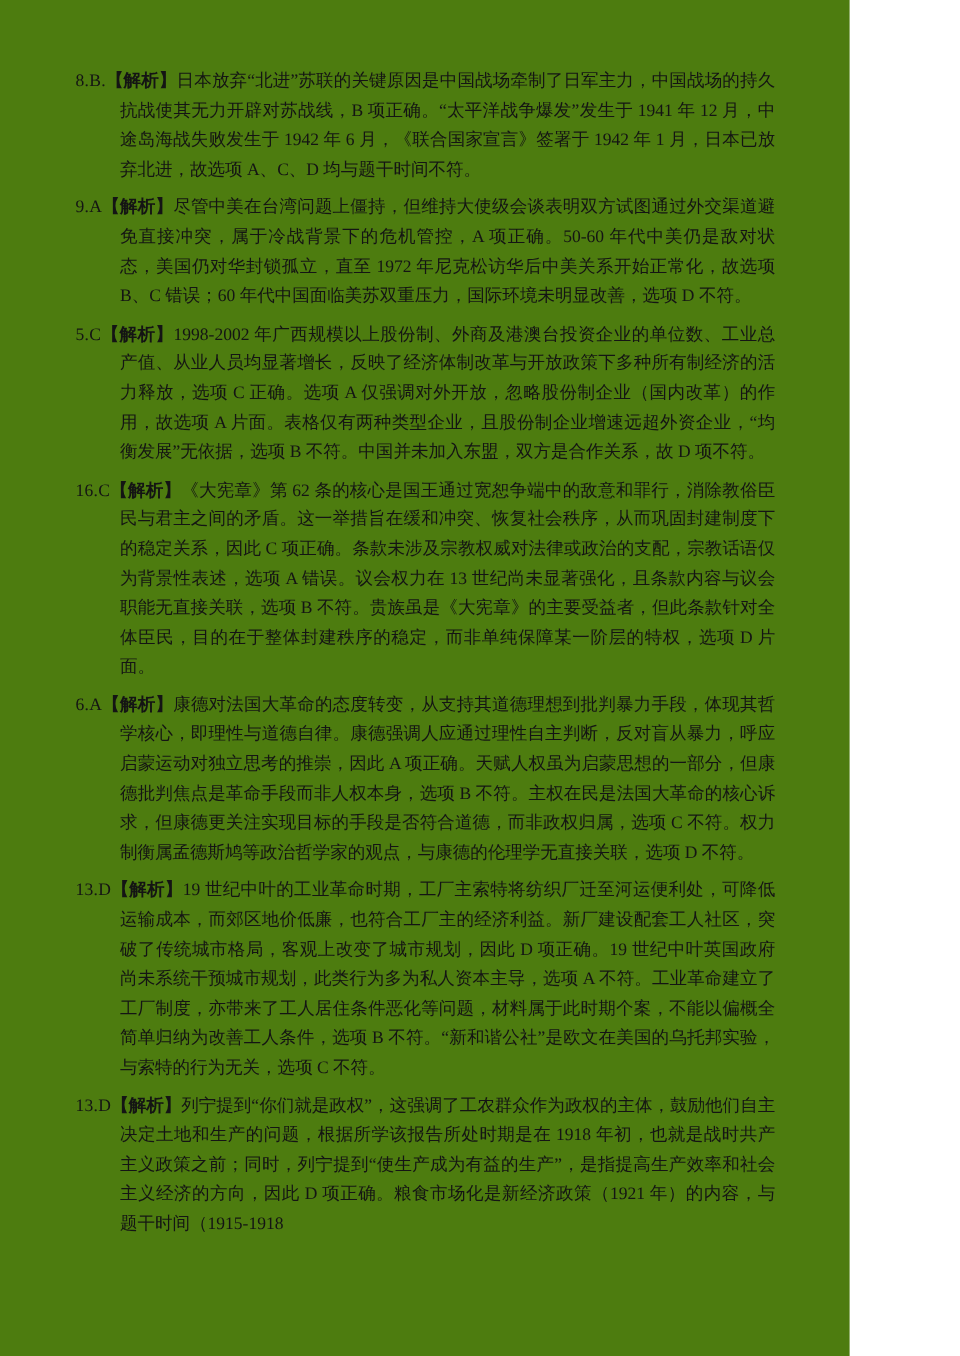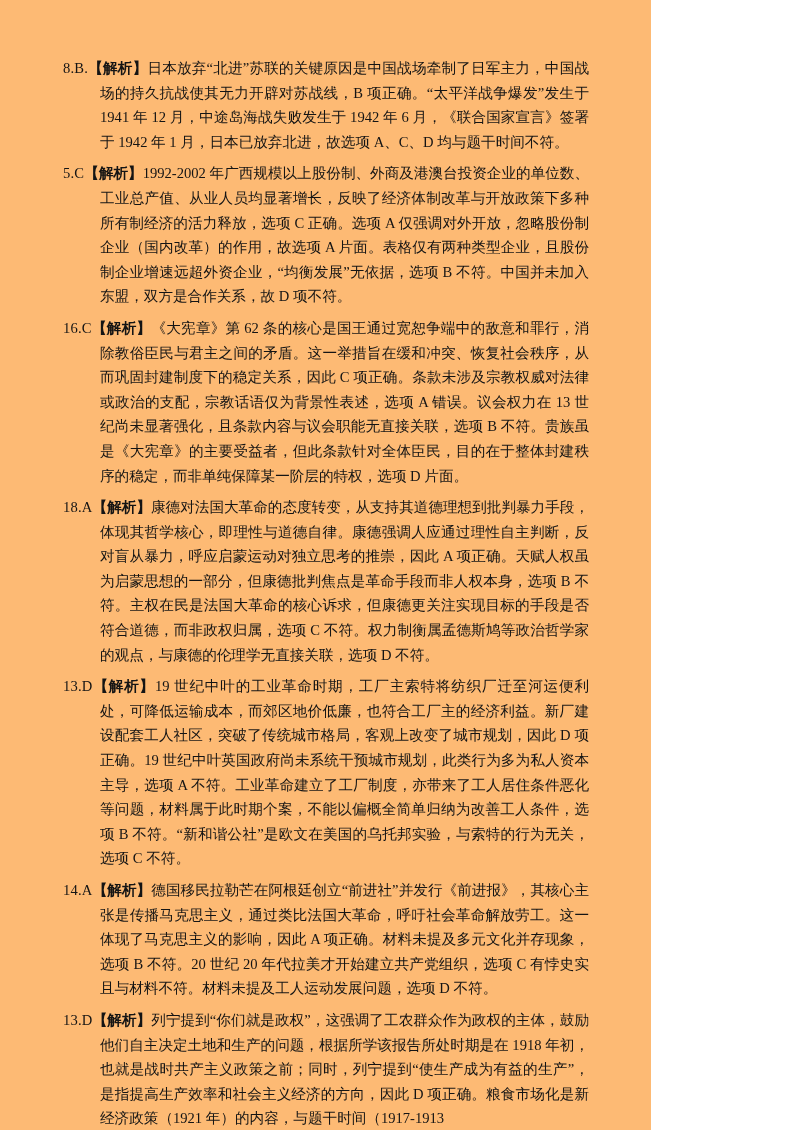--- a/index.html
+++ b/index.html
@@ -7,24 +7,24 @@
     padding: 0;
     background: #ffffff;
   }
   body {
     width: 800px;
     height: 1130px;
     overflow: hidden;
   }
   .page {
     box-sizing: border-box;
-    width: 651px;
+    width: 708px;
     height: 1130px;
     padding: 56px 62px 0 63px;
-    background: #fdba74;
+    background: #4d7c0f;
     font-family: "Liberation Serif", "DejaVu Serif", serif;
     font-size: 14.6px;
     line-height: 24.6px;
     color: #141414;
     text-align: justify;
   }
   .item {
     margin: 0 0 7px 0;
     padding-left: 37px;
     text-indent: -37px;
@@ -36,26 +36,26 @@
     font-weight: bold;
   }
 </style>
 </head>
 <body>
 
 <div class="page">
 
   <p class="item"><span class="item-label">8.B.</span><span class="item-tag">【解析】</span><span class="item-text">日本放弃“北进”苏联的关键原因是中国战场牵制了日军主力，中国战场的持久抗战使其无力开辟对苏战线，B 项正确。“太平洋战争爆发”发生于 1941 年 12 月，中途岛海战失败发生于 1942 年 6 月，《联合国家宣言》签署于 1942 年 1 月，日本已放弃北进，故选项 A、C、D 均与题干时间不符。</span></p>
 
+  <p class="item"><span class="item-label">9.A</span><span class="item-tag">【解析】</span><span class="item-text">尽管中美在台湾问题上僵持，但维持大使级会谈表明双方试图通过外交渠道避免直接冲突，属于冷战背景下的危机管控，A 项正确。50-60 年代中美仍是敌对状态，美国仍对华封锁孤立，直至 1972 年尼克松访华后中美关系开始正常化，故选项 B、C 错误；60 年代中国面临美苏双重压力，国际环境未明显改善，选项 D 不符。</span></p>
 
-  <p class="item"><span class="item-label">5.C</span><span class="item-tag">【解析】</span><span class="item-text">1992-2002 年广西规模以上股份制、外商及港澳台投资企业的单位数、工业总产值、从业人员均显著增长，反映了经济体制改革与开放政策下多种所有制经济的活力释放，选项 C 正确。选项 A 仅强调对外开放，忽略股份制企业（国内改革）的作用，故选项 A 片面。表格仅有两种类型企业，且股份制企业增速远超外资企业，“均衡发展”无依据，选项 B 不符。中国并未加入东盟，双方是合作关系，故 D 项不符。</span></p>
+  <p class="item"><span class="item-label">5.C</span><span class="item-tag">【解析】</span><span class="item-text">1998-2002 年广西规模以上股份制、外商及港澳台投资企业的单位数、工业总产值、从业人员均显著增长，反映了经济体制改革与开放政策下多种所有制经济的活力释放，选项 C 正确。选项 A 仅强调对外开放，忽略股份制企业（国内改革）的作用，故选项 A 片面。表格仅有两种类型企业，且股份制企业增速远超外资企业，“均衡发展”无依据，选项 B 不符。中国并未加入东盟，双方是合作关系，故 D 项不符。</span></p>
 
   <p class="item"><span class="item-label">16.C</span><span class="item-tag">【解析】</span><span class="item-text">《大宪章》第 62 条的核心是国王通过宽恕争端中的敌意和罪行，消除教俗臣民与君主之间的矛盾。这一举措旨在缓和冲突、恢复社会秩序，从而巩固封建制度下的稳定关系，因此 C 项正确。条款未涉及宗教权威对法律或政治的支配，宗教话语仅为背景性表述，选项 A 错误。议会权力在 13 世纪尚未显著强化，且条款内容与议会职能无直接关联，选项 B 不符。贵族虽是《大宪章》的主要受益者，但此条款针对全体臣民，目的在于整体封建秩序的稳定，而非单纯保障某一阶层的特权，选项 D 片面。</span></p>
 
-  <p class="item"><span class="item-label">18.A</span><span class="item-tag">【解析】</span><span class="item-text">康德对法国大革命的态度转变，从支持其道德理想到批判暴力手段，体现其哲学核心，即理性与道德自律。康德强调人应通过理性自主判断，反对盲从暴力，呼应启蒙运动对独立思考的推崇，因此 A 项正确。天赋人权虽为启蒙思想的一部分，但康德批判焦点是革命手段而非人权本身，选项 B 不符。主权在民是法国大革命的核心诉求，但康德更关注实现目标的手段是否符合道德，而非政权归属，选项 C 不符。权力制衡属孟德斯鸠等政治哲学家的观点，与康德的伦理学无直接关联，选项 D 不符。</span></p>
+  <p class="item"><span class="item-label">6.A</span><span class="item-tag">【解析】</span><span class="item-text">康德对法国大革命的态度转变，从支持其道德理想到批判暴力手段，体现其哲学核心，即理性与道德自律。康德强调人应通过理性自主判断，反对盲从暴力，呼应启蒙运动对独立思考的推崇，因此 A 项正确。天赋人权虽为启蒙思想的一部分，但康德批判焦点是革命手段而非人权本身，选项 B 不符。主权在民是法国大革命的核心诉求，但康德更关注实现目标的手段是否符合道德，而非政权归属，选项 C 不符。权力制衡属孟德斯鸠等政治哲学家的观点，与康德的伦理学无直接关联，选项 D 不符。</span></p>
 
   <p class="item"><span class="item-label">13.D</span><span class="item-tag">【解析】</span><span class="item-text">19 世纪中叶的工业革命时期，工厂主索特将纺织厂迁至河运便利处，可降低运输成本，而郊区地价低廉，也符合工厂主的经济利益。新厂建设配套工人社区，突破了传统城市格局，客观上改变了城市规划，因此 D 项正确。19 世纪中叶英国政府尚未系统干预城市规划，此类行为多为私人资本主导，选项 A 不符。工业革命建立了工厂制度，亦带来了工人居住条件恶化等问题，材料属于此时期个案，不能以偏概全简单归纳为改善工人条件，选项 B 不符。“新和谐公社”是欧文在美国的乌托邦实验，与索特的行为无关，选项 C 不符。</span></p>
 
-  <p class="item"><span class="item-label">14.A</span><span class="item-tag">【解析】</span><span class="item-text">德国移民拉勒芒在阿根廷创立“前进社”并发行《前进报》，其核心主张是传播马克思主义，通过类比法国大革命，呼吁社会革命解放劳工。这一体现了马克思主义的影响，因此 A 项正确。材料未提及多元文化并存现象，选项 B 不符。20 世纪 20 年代拉美才开始建立共产党组织，选项 C 有悖史实且与材料不符。材料未提及工人运动发展问题，选项 D 不符。</span></p>
 
-  <p class="item"><span class="item-label">13.D</span><span class="item-tag">【解析】</span><span class="item-text">列宁提到“你们就是政权”，这强调了工农群众作为政权的主体，鼓励他们自主决定土地和生产的问题，根据所学该报告所处时期是在 1918 年初，也就是战时共产主义政策之前；同时，列宁提到“使生产成为有益的生产”，是指提高生产效率和社会主义经济的方向，因此 D 项正确。粮食市场化是新经济政策（1921 年）的内容，与题干时间（1917-1913</span></p>
+  <p class="item"><span class="item-label">13.D</span><span class="item-tag">【解析】</span><span class="item-text">列宁提到“你们就是政权”，这强调了工农群众作为政权的主体，鼓励他们自主决定土地和生产的问题，根据所学该报告所处时期是在 1918 年初，也就是战时共产主义政策之前；同时，列宁提到“使生产成为有益的生产”，是指提高生产效率和社会主义经济的方向，因此 D 项正确。粮食市场化是新经济政策（1921 年）的内容，与题干时间（1915-1918</span></p>
 
 </div>
 
 </body></html>

